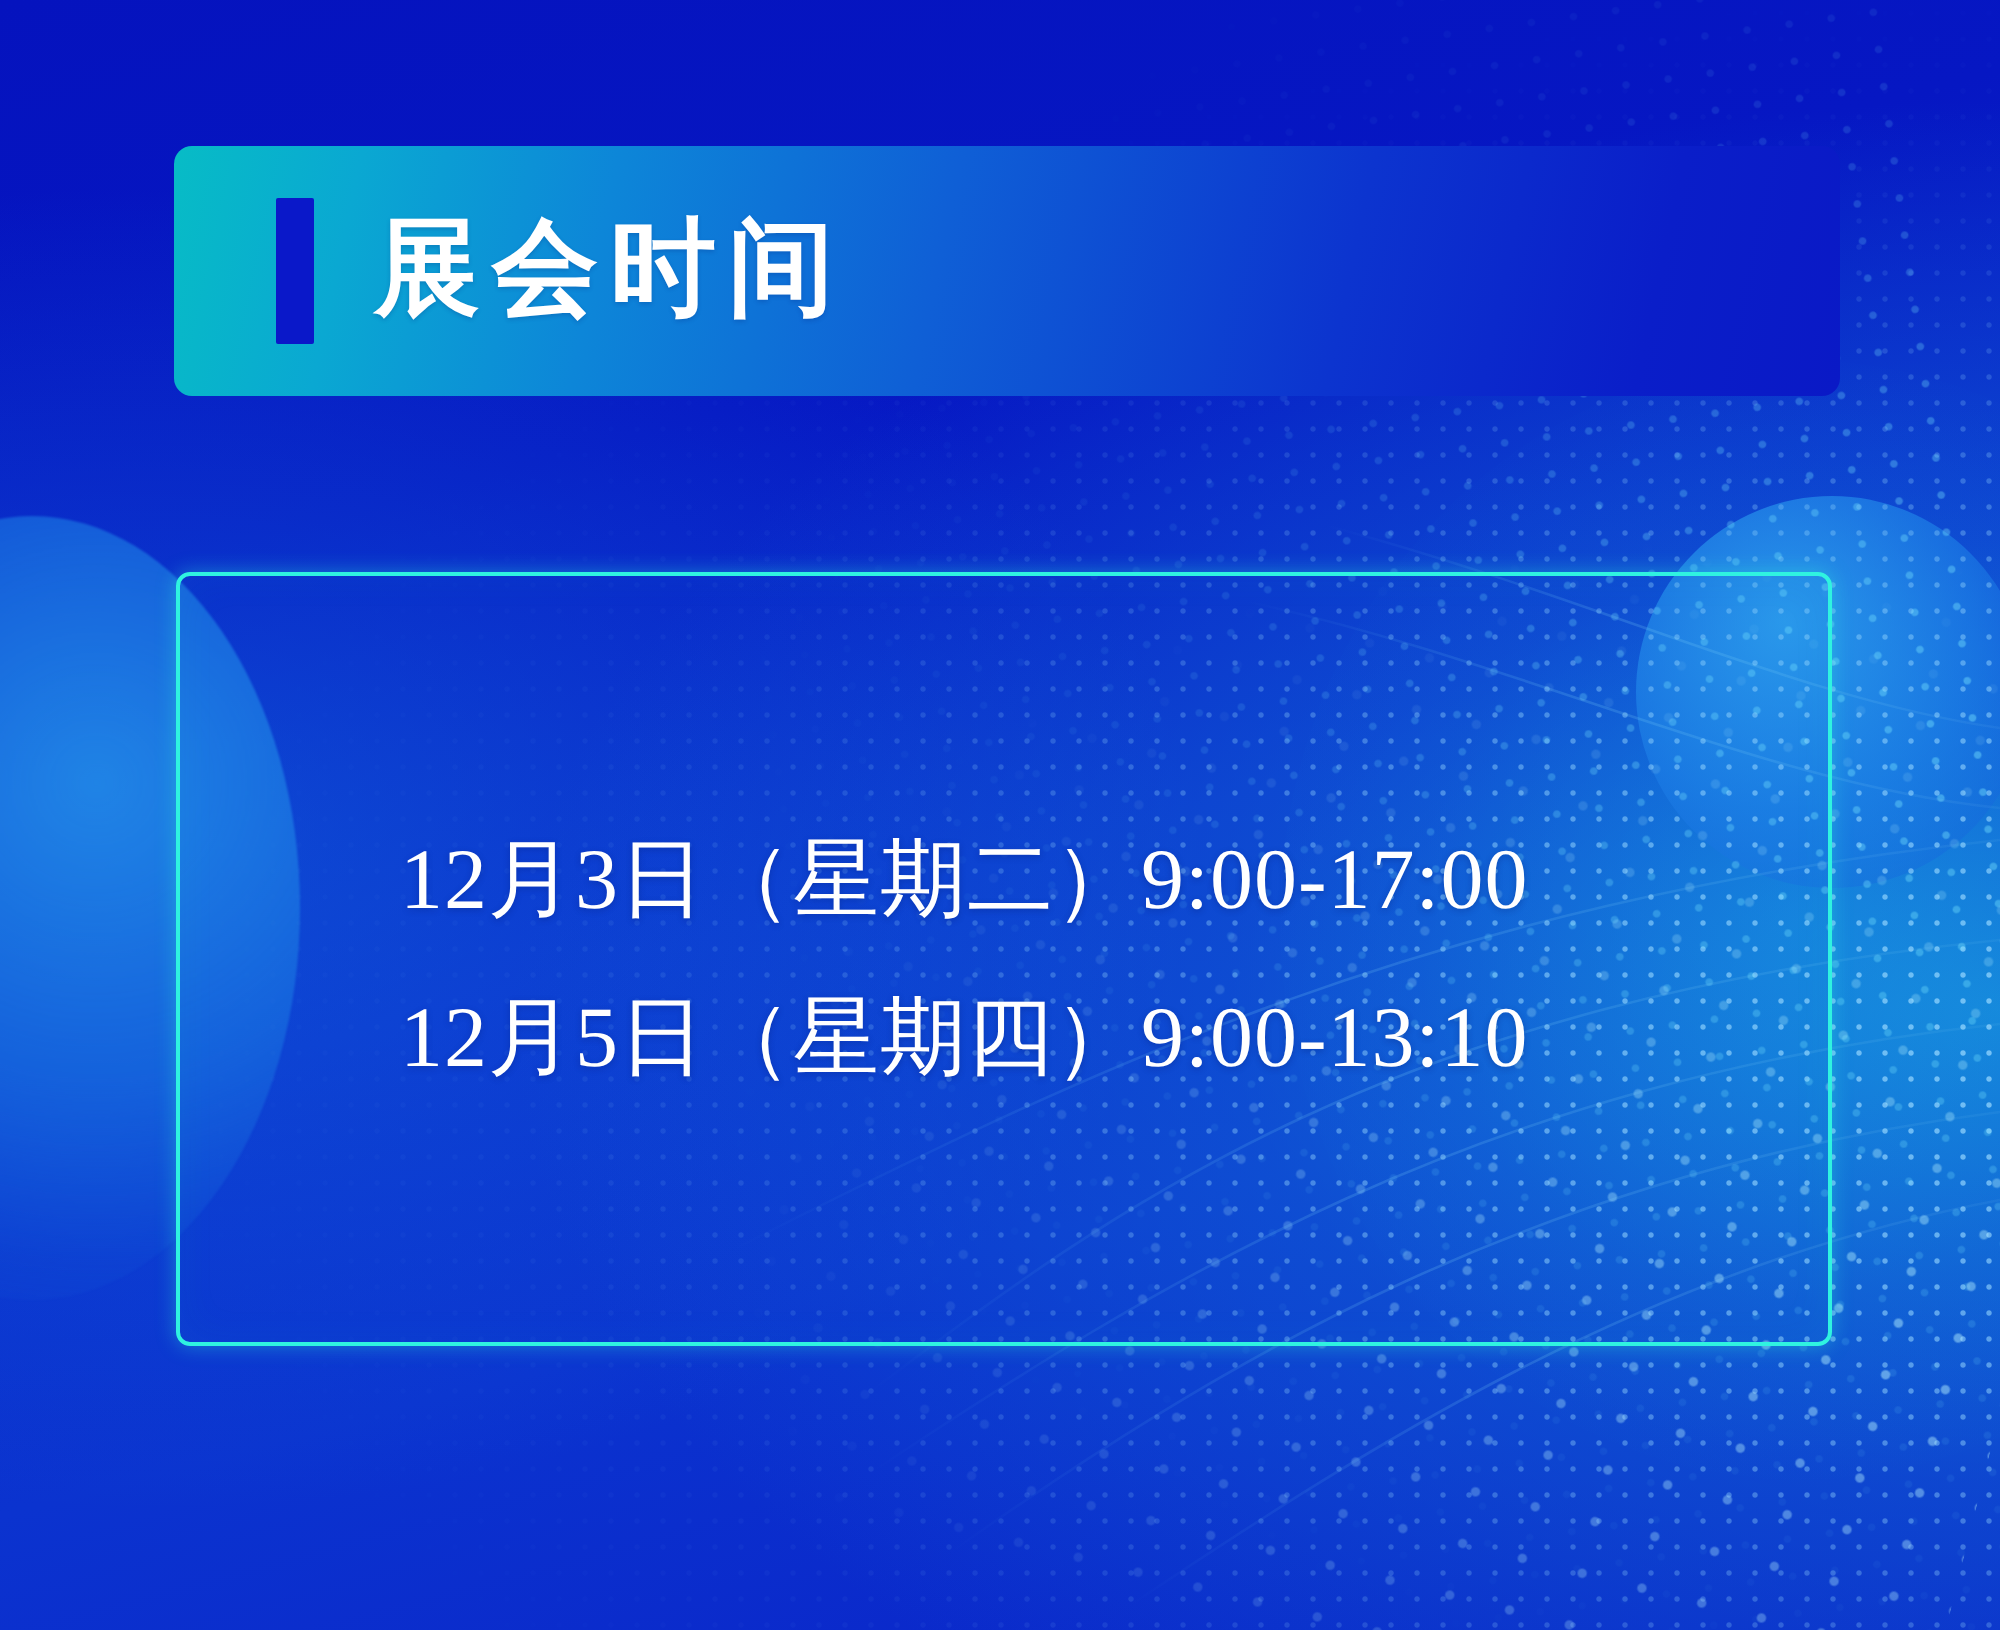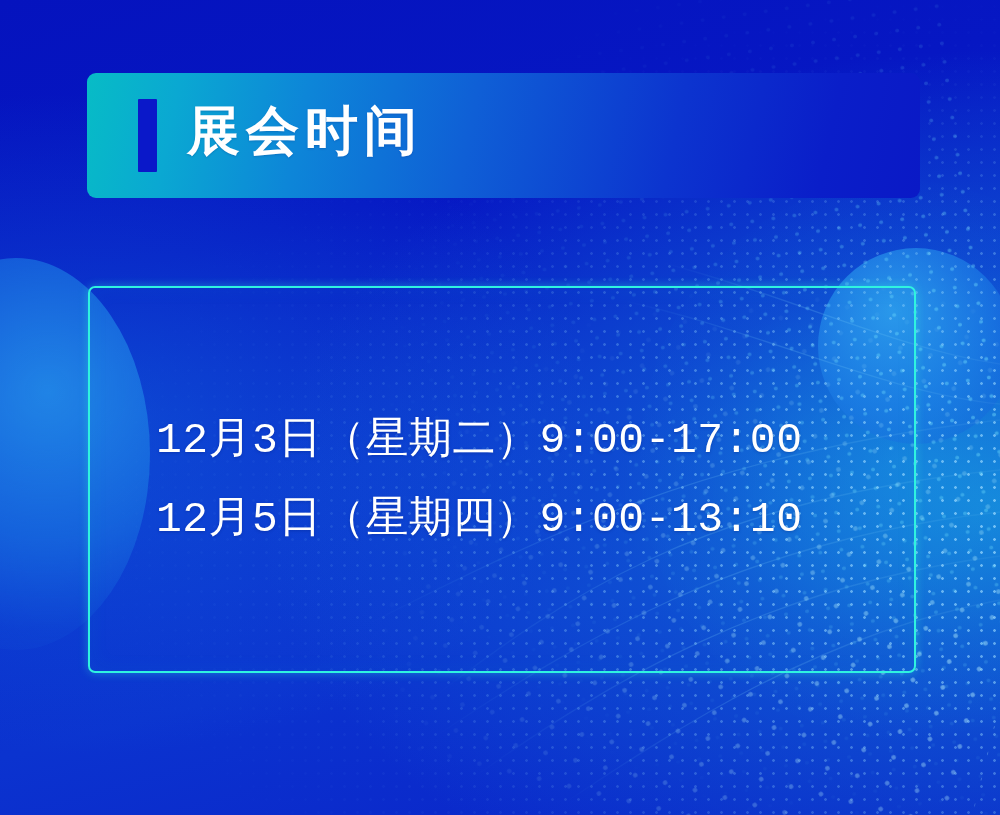--- a/index.html
+++ b/index.html
@@ -8,21 +8,21 @@
     padding: 0;
     background: #0a16c4;
   }
   * { box-sizing: border-box; }
 
   #poster {
     position: relative;
     width: 1000px;
     height: 815px;
     overflow: hidden;
-    font-family: Liberation Mono, monospace;
+    font-family: Liberation Serif, serif;
     background:
       radial-gradient(120% 90% at 100% 62%, rgba(22,150,220,0.85) 0%, rgba(18,110,215,0.45) 32%, rgba(10,40,200,0.0) 62%),
       radial-gradient(90% 70% at 8% 52%, rgba(20,120,225,0.45) 0%, rgba(12,45,205,0.0) 58%),
       linear-gradient(165deg, #0513be 0%, #0617c3 28%, #0a2ccd 52%, #0b33cf 70%, #0a22c8 100%);
   }
 
   
   .blob {
     position: absolute;
     border-radius: 50%;
@@ -131,21 +131,21 @@
     left: 88px;
     top: 286px;
     width: 828px;
     height: 387px;
     border: 2px solid #2ff3e0;
     border-radius: 7px;
     box-shadow: 0 0 10px rgba(47,243,224,0.38), inset 0 0 22px rgba(47,243,224,0.05);
     display: flex;
     flex-direction: column;
     justify-content: center;
-    padding-left: 66px;
+    padding-left: 110px;
   }
   .schedule-list {
     list-style: none;
     margin: 0;
     padding: 0;
   }
   .schedule-row {
     color: #ffffff;
     font-size: 43px;
     font-weight: 500;

